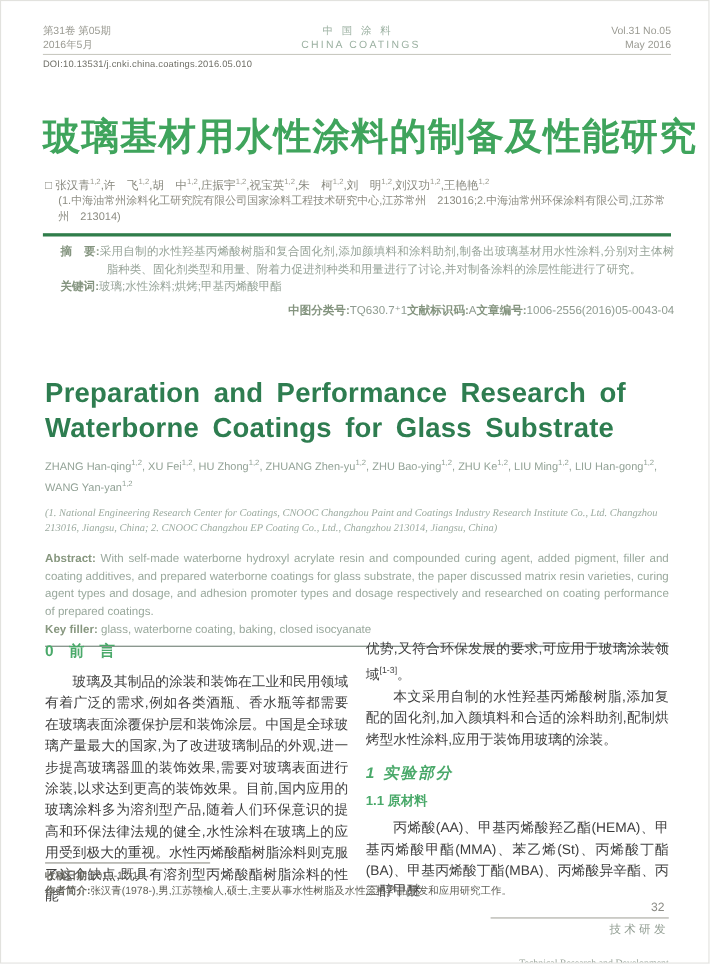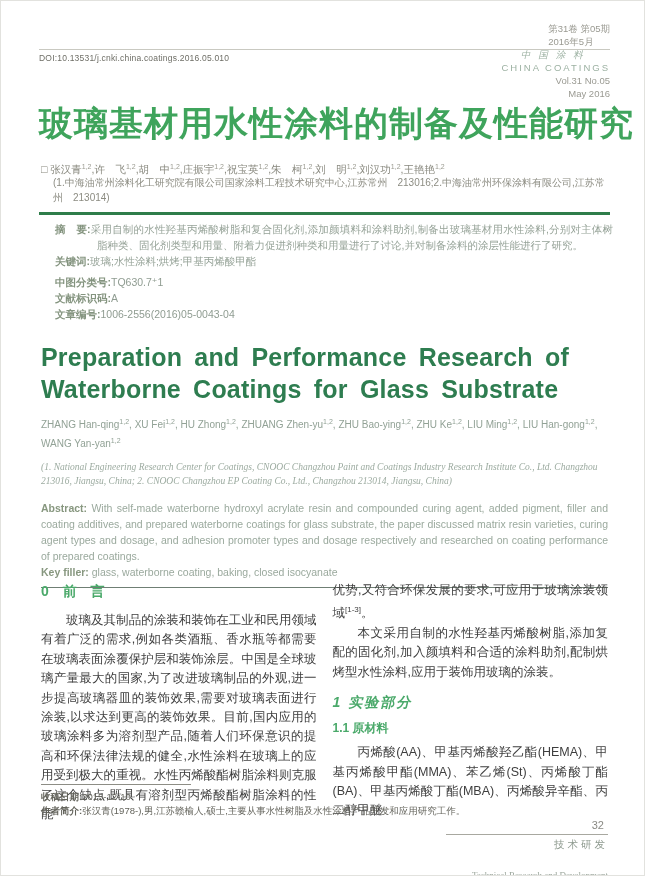--- a/index.html
+++ b/index.html
@@ -7,25 +7,25 @@
   body { font-family: "Liberation Sans", "DejaVu Sans", sans-serif; }
   .page {
     position: relative; width: 645px; height: 876px; margin: 0 auto;
     background: #fff; border: 1px solid #e2e2de; overflow: hidden;
     color: #3e3e3e;
   }
   
   .journal-header {
     position: absolute; top: 21px; left: 38px; right: 34px;
     display: flex; justify-content: space-between; align-items: flex-end;
-    font-size: 9.5px; line-height: 13px; color: #9a9a92; flex-direction: column;
+    font-size: 9.5px; line-height: 13px; color: #9a9a92;
   }
   .jh-left { text-align: left; }
   .jh-center { text-align: center; color: #9cb1a2; letter-spacing: 2px; }
-  .jh-center .cn-row { letter-spacing: 8px; font-style: italic; }
+  .jh-center .cn-row { letter-spacing: 8px; }
   .jh-right { text-align: right; }
   .header-rule {
     position: absolute; top: 48px; left: 38px; right: 34px;
     height: 1px; background: #c9c9c1;
   }
   .doi-line {
     position: absolute; top: 52px; left: 38px;
     font-size: 8.5px; color: #6e6e66; letter-spacing: 0.2px;
   }
   
@@ -48,23 +48,22 @@
     height: 3px; background: #2f7d4a;
   }
   
   .cn-abstract-block {
     position: absolute; top: 220px; left: 54px; width: 558px;
     font-size: 10.5px; line-height: 16px; color: #96a398;
   }
   .hang { text-indent: -42px; padding-left: 42px; text-align: justify; }
   .abs-label { font-weight: bold; color: #84947f; }
   .class-row {
-    display: flex; justify-content: flex-start; margin-top: 5px;
+    display: flex; justify-content: flex-end; margin-top: 5px;
     color: #8f9c91;
-    flex-direction: column;
   }
   .class-row .cls-label { font-weight: bold; color: #84947f; }
   
   .en-block { position: absolute; top: 340px; left: 40px; right: 36px; }
   .en-title {
     font-size: 25px; font-weight: bold; color: #2e7d50;
     line-height: 32px; word-spacing: 5px; letter-spacing: 0.2px;
   }
   .en-authors {
     margin-top: 9px; font-size: 10px; color: #92a296; line-height: 15px;

